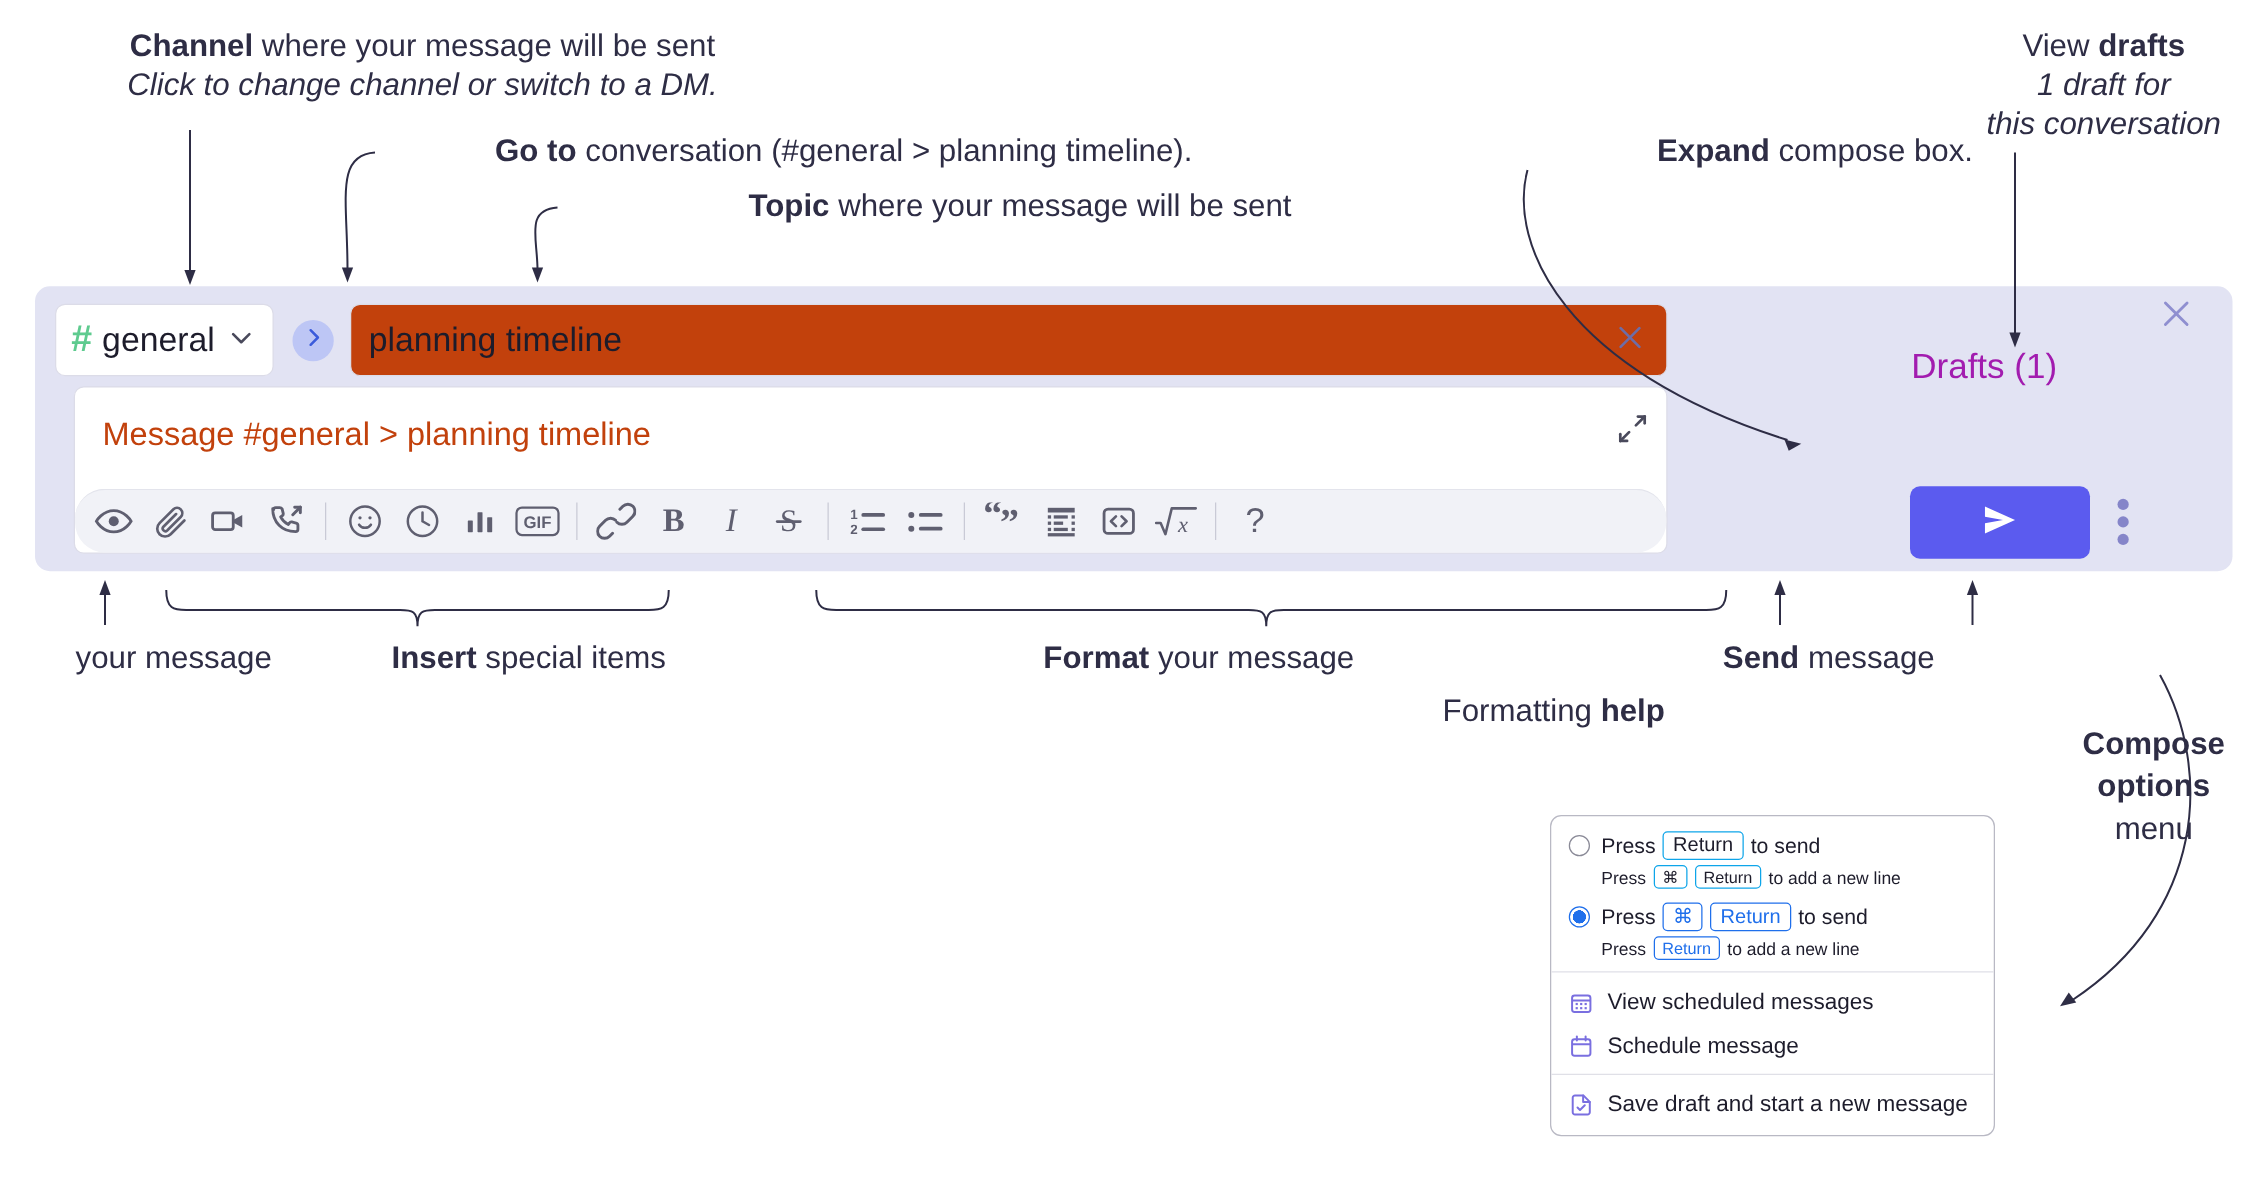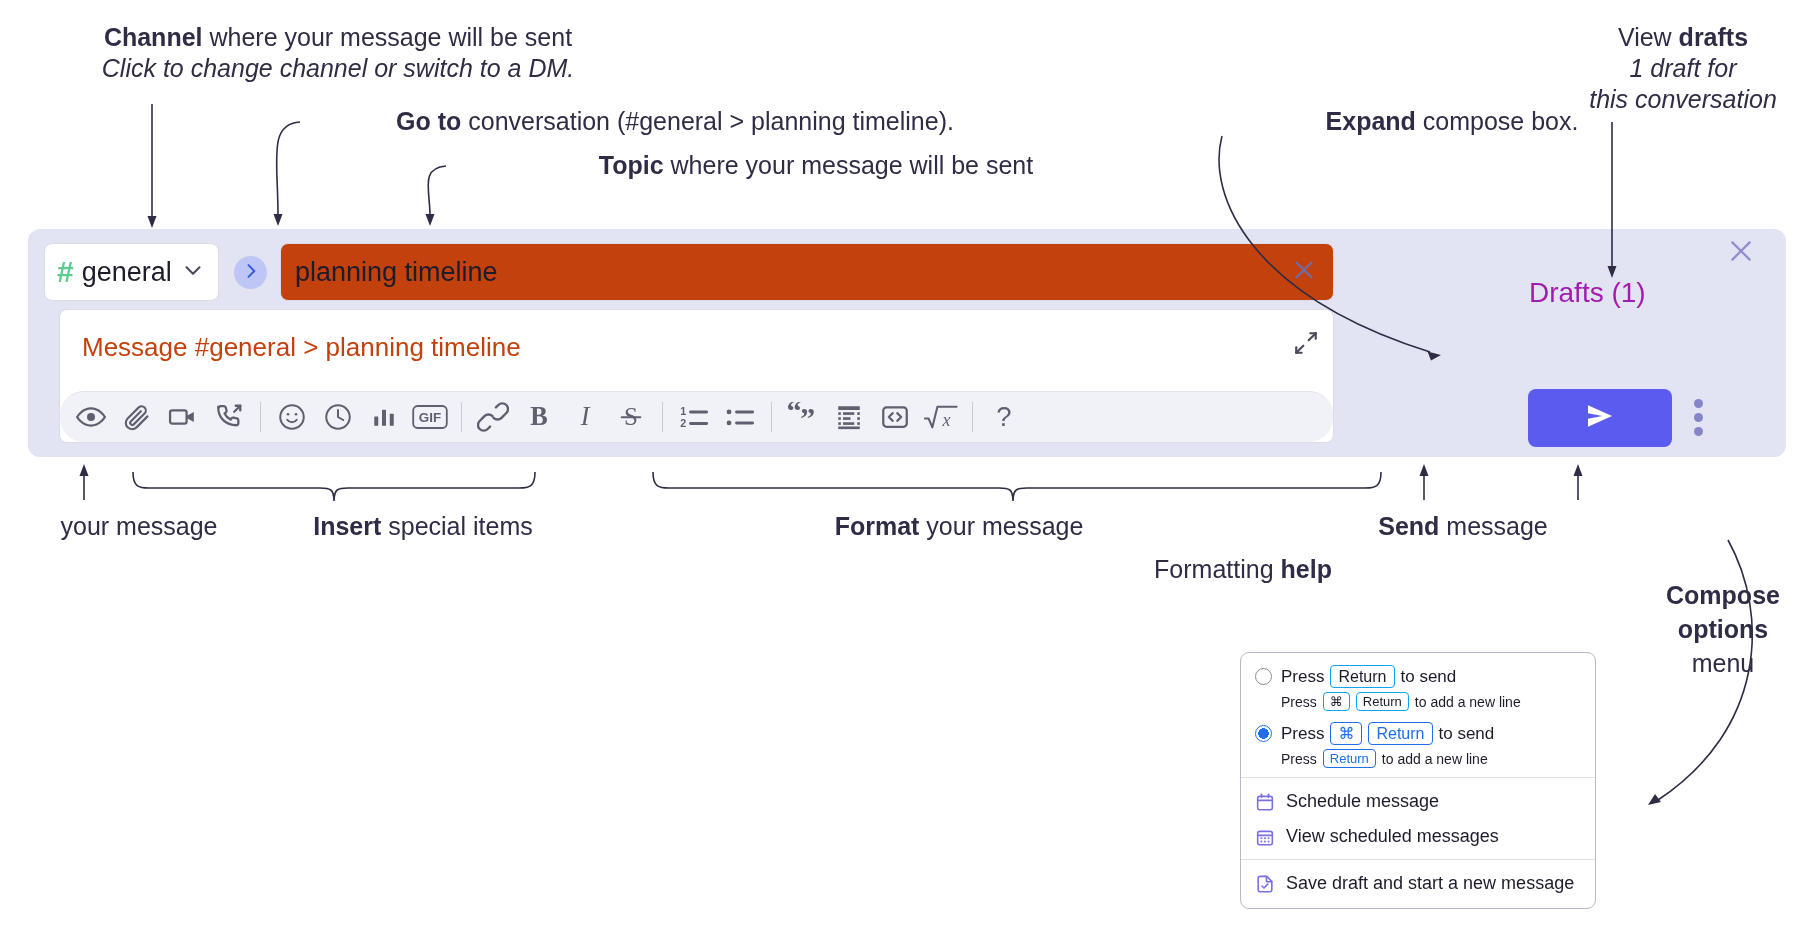--- a/index.html
+++ b/index.html
@@ -404,48 +404,48 @@
       <div class="sub-row">
         <span>Press</span>
         <span class="kbd sm blue">Return</span>
         <span>to add a new line</span>
       </div>
     </div>
 
     <div class="menu-divider"></div>
 
     <div style="padding:6px 0 5px 0;">
-      <div class="menu-item">
-        <span class="mi-icon">
-          <svg width="20" height="20" viewBox="0 0 24 24" fill="none" stroke="#7a6fe0" stroke-width="1.9">
-              <rect x="3.2" y="5.2" width="17.6" height="16" rx="2.4"></rect>
-              <line x1="3.2" y1="10" x2="20.8" y2="10"></line>
-              <line x1="7.8" y1="2.6" x2="7.8" y2="6.4" stroke-linecap="round"></line>
-              <line x1="16.2" y1="2.6" x2="16.2" y2="6.4" stroke-linecap="round"></line>
-            </svg>
-        </span>
-        <span>Schedule message</span>
-      </div>
       <div class="menu-item">
         <span class="mi-icon">
           <svg width="20" height="20" viewBox="0 0 24 24" fill="none" stroke="#7a6fe0" stroke-width="1.9">
               <rect x="3.2" y="5.2" width="17.6" height="16" rx="2.4"></rect>
               <line x1="3.2" y1="10" x2="20.8" y2="10"></line>
               <g fill="#7a6fe0" stroke="none">
                 <rect x="6.6" y="12.4" width="2.1" height="2.1"></rect>
                 <rect x="10.9" y="12.4" width="2.1" height="2.1"></rect>
                 <rect x="15.2" y="12.4" width="2.1" height="2.1"></rect>
                 <rect x="6.6" y="16.4" width="2.1" height="2.1"></rect>
                 <rect x="10.9" y="16.4" width="2.1" height="2.1"></rect>
                 <rect x="15.2" y="16.4" width="2.1" height="2.1"></rect>
               </g>
             </svg>
         </span>
         <span>View scheduled messages</span>
       </div>
+      <div class="menu-item">
+        <span class="mi-icon">
+          <svg width="20" height="20" viewBox="0 0 24 24" fill="none" stroke="#7a6fe0" stroke-width="1.9">
+              <rect x="3.2" y="5.2" width="17.6" height="16" rx="2.4"></rect>
+              <line x1="3.2" y1="10" x2="20.8" y2="10"></line>
+              <line x1="7.8" y1="2.6" x2="7.8" y2="6.4" stroke-linecap="round"></line>
+              <line x1="16.2" y1="2.6" x2="16.2" y2="6.4" stroke-linecap="round"></line>
+            </svg>
+        </span>
+        <span>Schedule message</span>
+      </div>
     </div>
 
     <div class="menu-divider"></div>
 
     <div style="padding:6px 0 7px 0;">
       <div class="menu-item">
         <span class="mi-icon">
           <svg width="20" height="20" viewBox="0 0 24 24" fill="none" stroke="#7a6fe0" stroke-width="1.9" stroke-linecap="round" stroke-linejoin="round">
               <path d="M14 2.8H6a2.2 2.2 0 00-2.2 2.2v14a2.2 2.2 0 002.2 2.2h12a2.2 2.2 0 002.2-2.2V9z"></path>
               <polyline points="13.8 2.8 13.8 9.2 20.2 9.2"></polyline>

